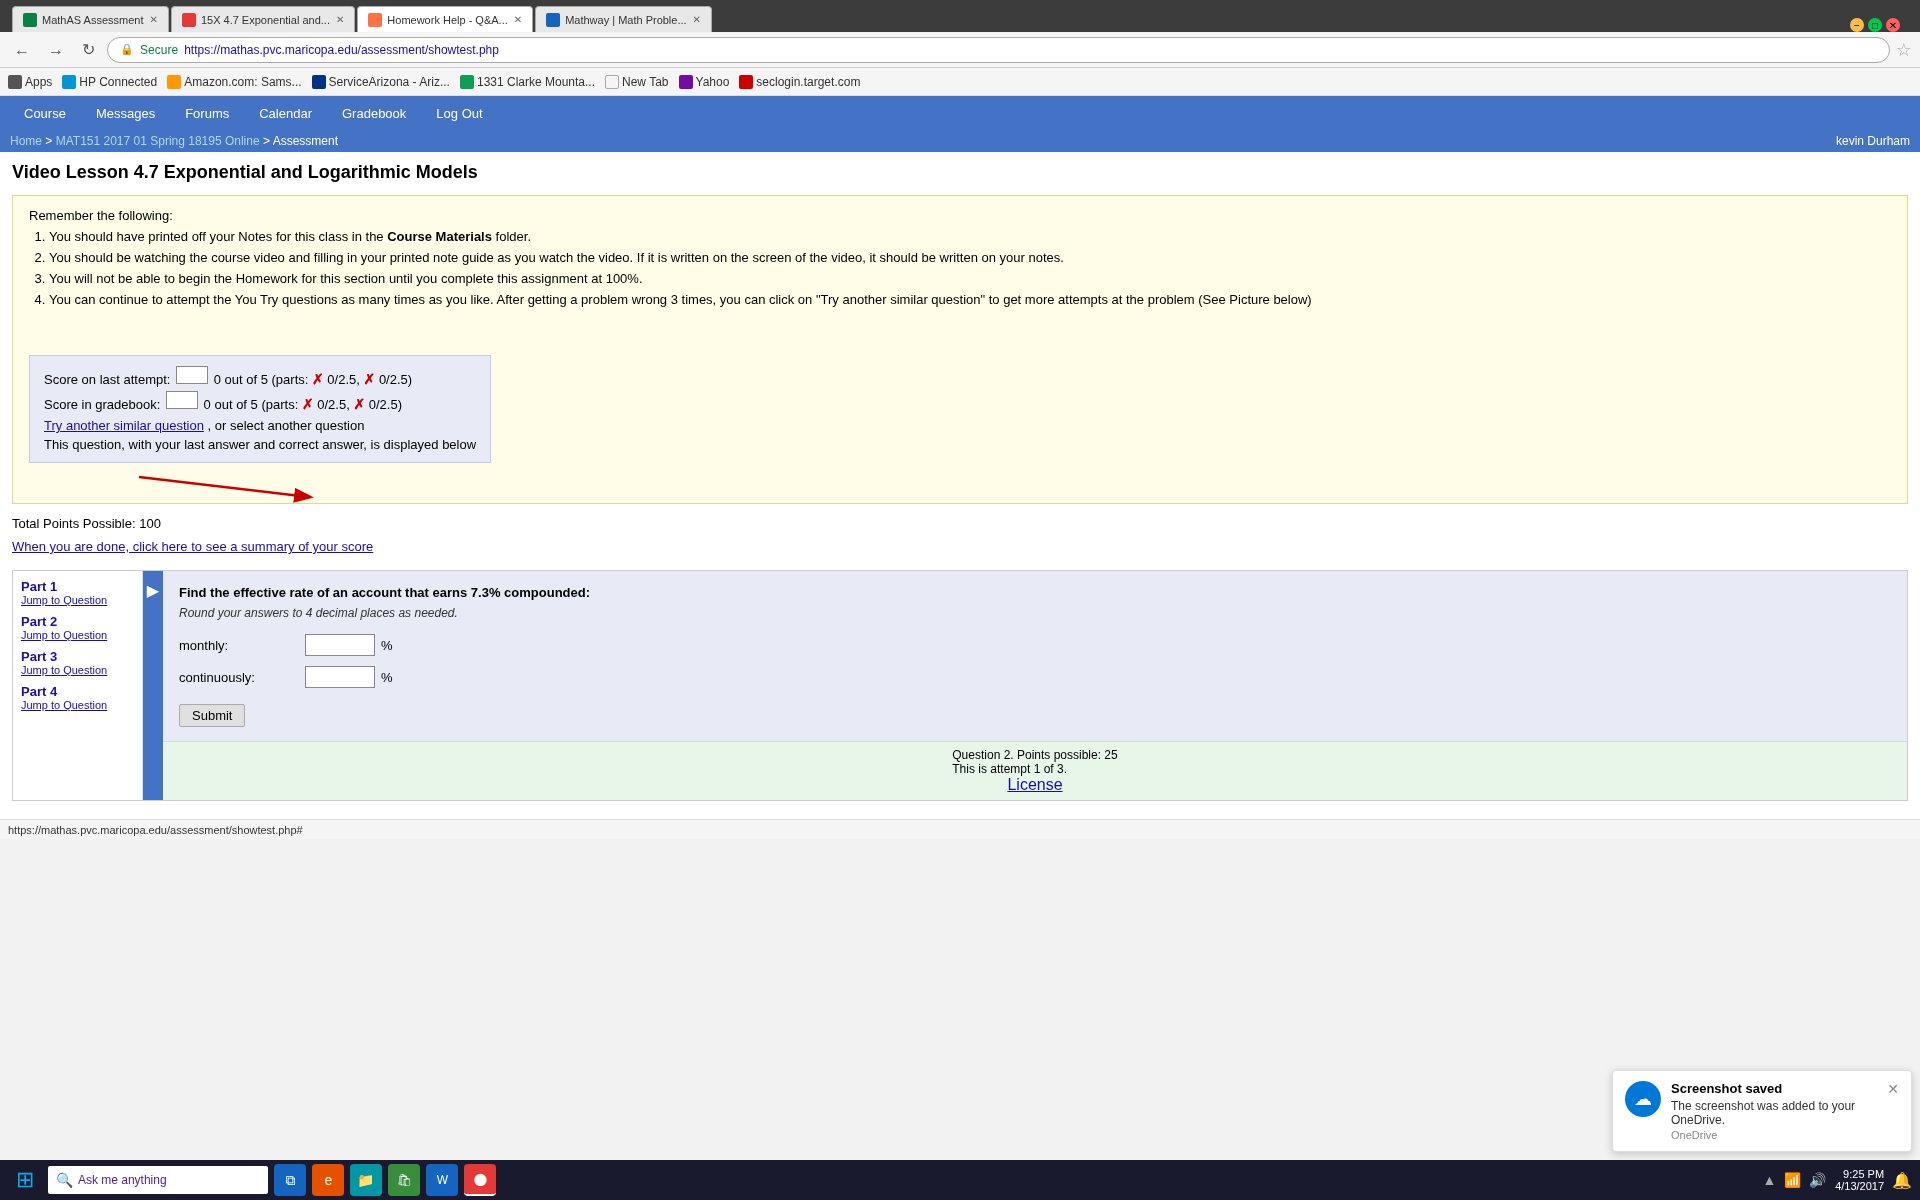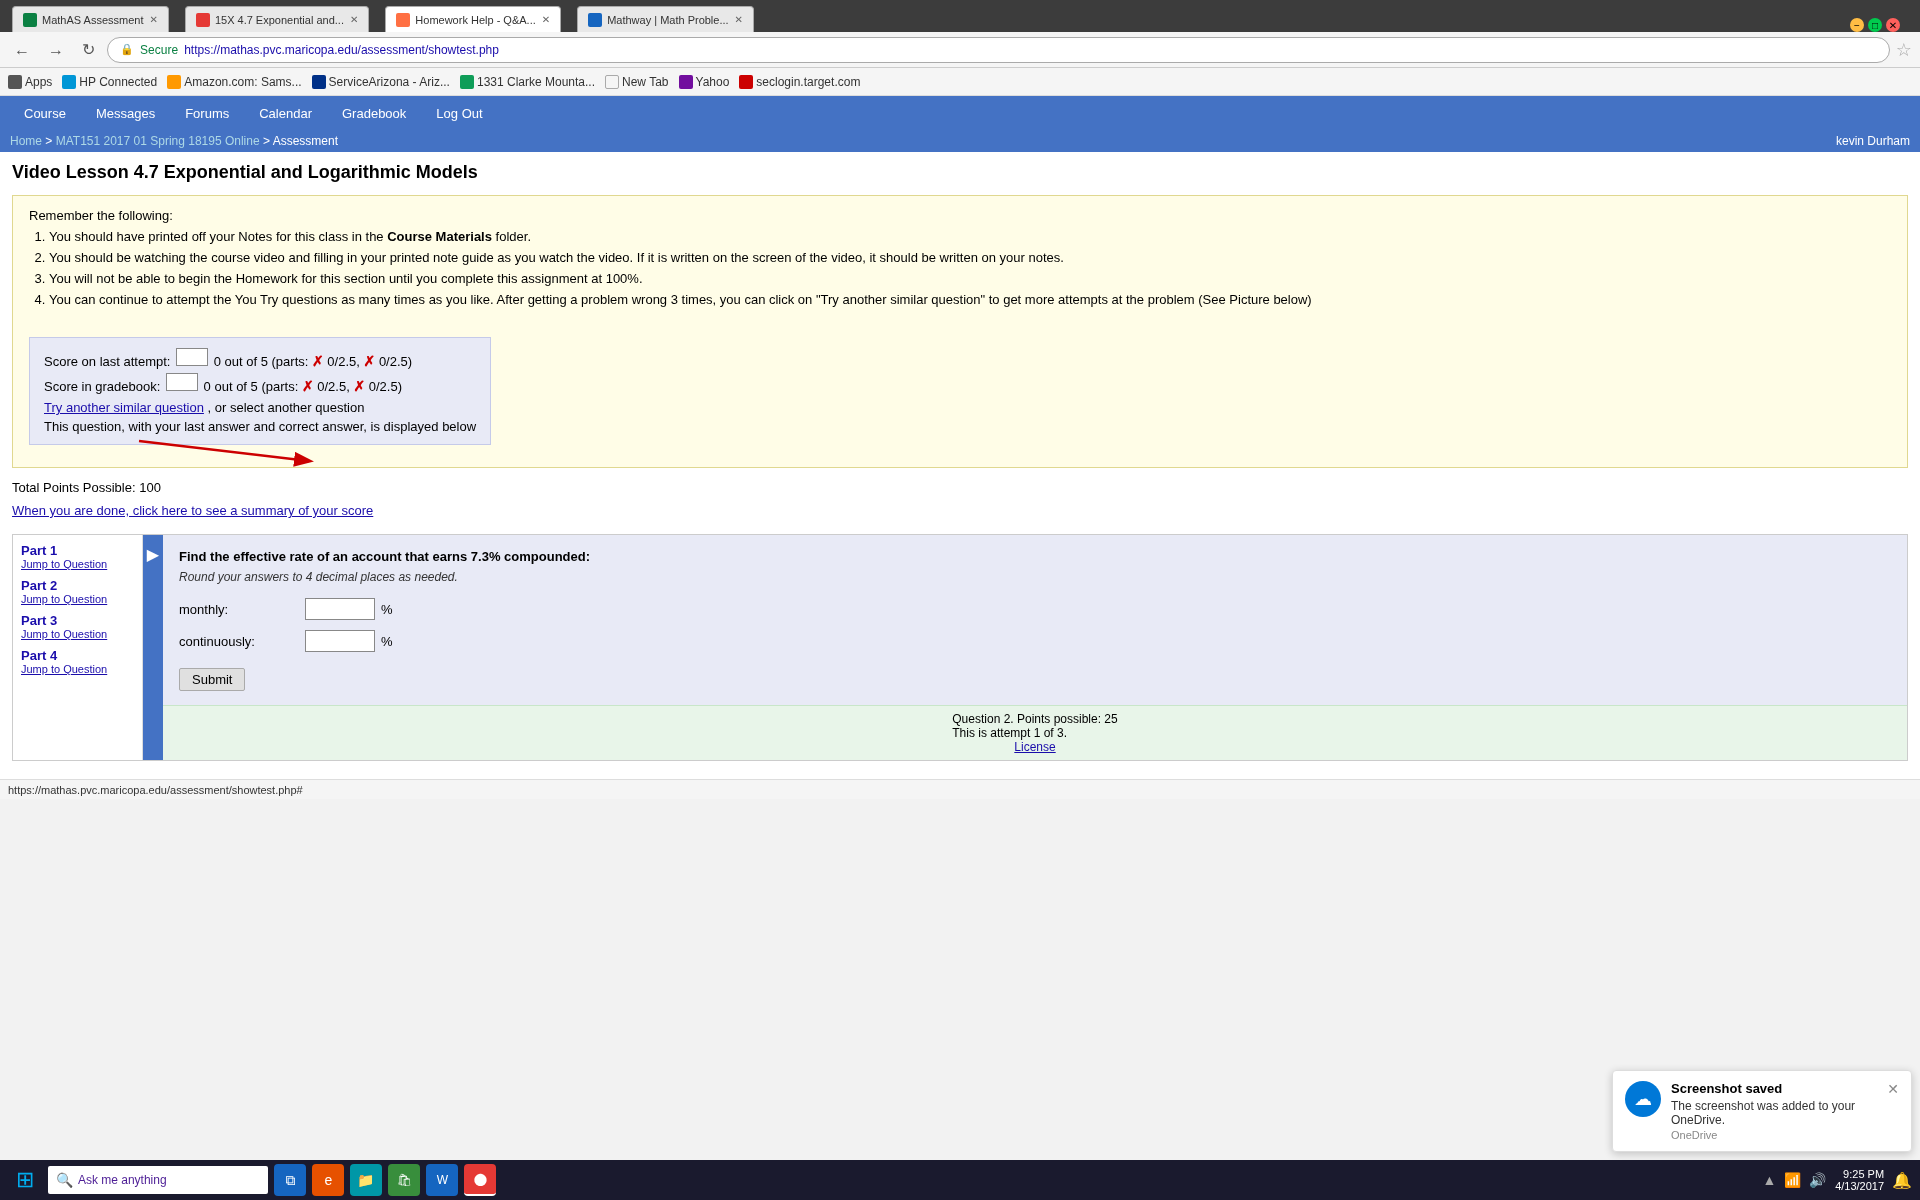--- a/index.html
+++ b/index.html
@@ -27,21 +27,21 @@
       display: flex;
       align-items: center;
       height: 26px;
       padding: 8px 10px;
       background: #e8e8e8;
       border: 1px solid #aaa;
       border-bottom: none;
       border-radius: 4px 4px 0 0;
       font-size: 11px;
       color: #333;
-      margin-right: 16px;
+      margin-right: 2px;
       max-width: 200px;
       overflow: hidden;
       white-space: nowrap;
     }
     .tab.active {
       background: #ffffff;
       z-index: 1;
     }
     .tab-favicon {
       width: 14px;
@@ -176,21 +176,21 @@
     }
     .instructions-box p { margin-bottom: 6px; font-size: 13px; }
     .instructions-box ol { margin-left: 20px; }
     .instructions-box ol li { margin-bottom: 6px; font-size: 13px; }
     .course-materials { font-weight: bold; }
 
     .score-box {
       background: #e8eaf6;
       border: 1px solid #c5cae9;
       padding: 10px 14px;
-      margin: 10px 0;
+      margin: 28px 0;
       display: inline-block;
       position: relative;
     }
     .score-row { margin-bottom: 4px; font-size: 13px; }
     .score-input {
       width: 32px;
       height: 18px;
       border: 1px solid #888;
       background: #fff;
       display: inline-block;
@@ -282,21 +282,21 @@
     .question-footer {
       background: #e8f5e9;
       border-top: 1px solid #c8e6c9;
       padding: 6px 16px;
       font-size: 12px;
       display: flex;
       justify-content: space-between;
       align-items: center;
       flex-direction: column;
     }
-    .license-link { color: #1a0dab; text-decoration: underline; cursor: pointer; font-size: 12px; }
+    .license-link { color: #1a0dab; text-decoration: underline; cursor: pointer; font-size: 16px; }
 
     
     .taskbar {
       position: fixed;
       bottom: 0;
       left: 0;
       width: 1920px;
       height: 40px;
       background: #1a1a2e;
       display: flex;

